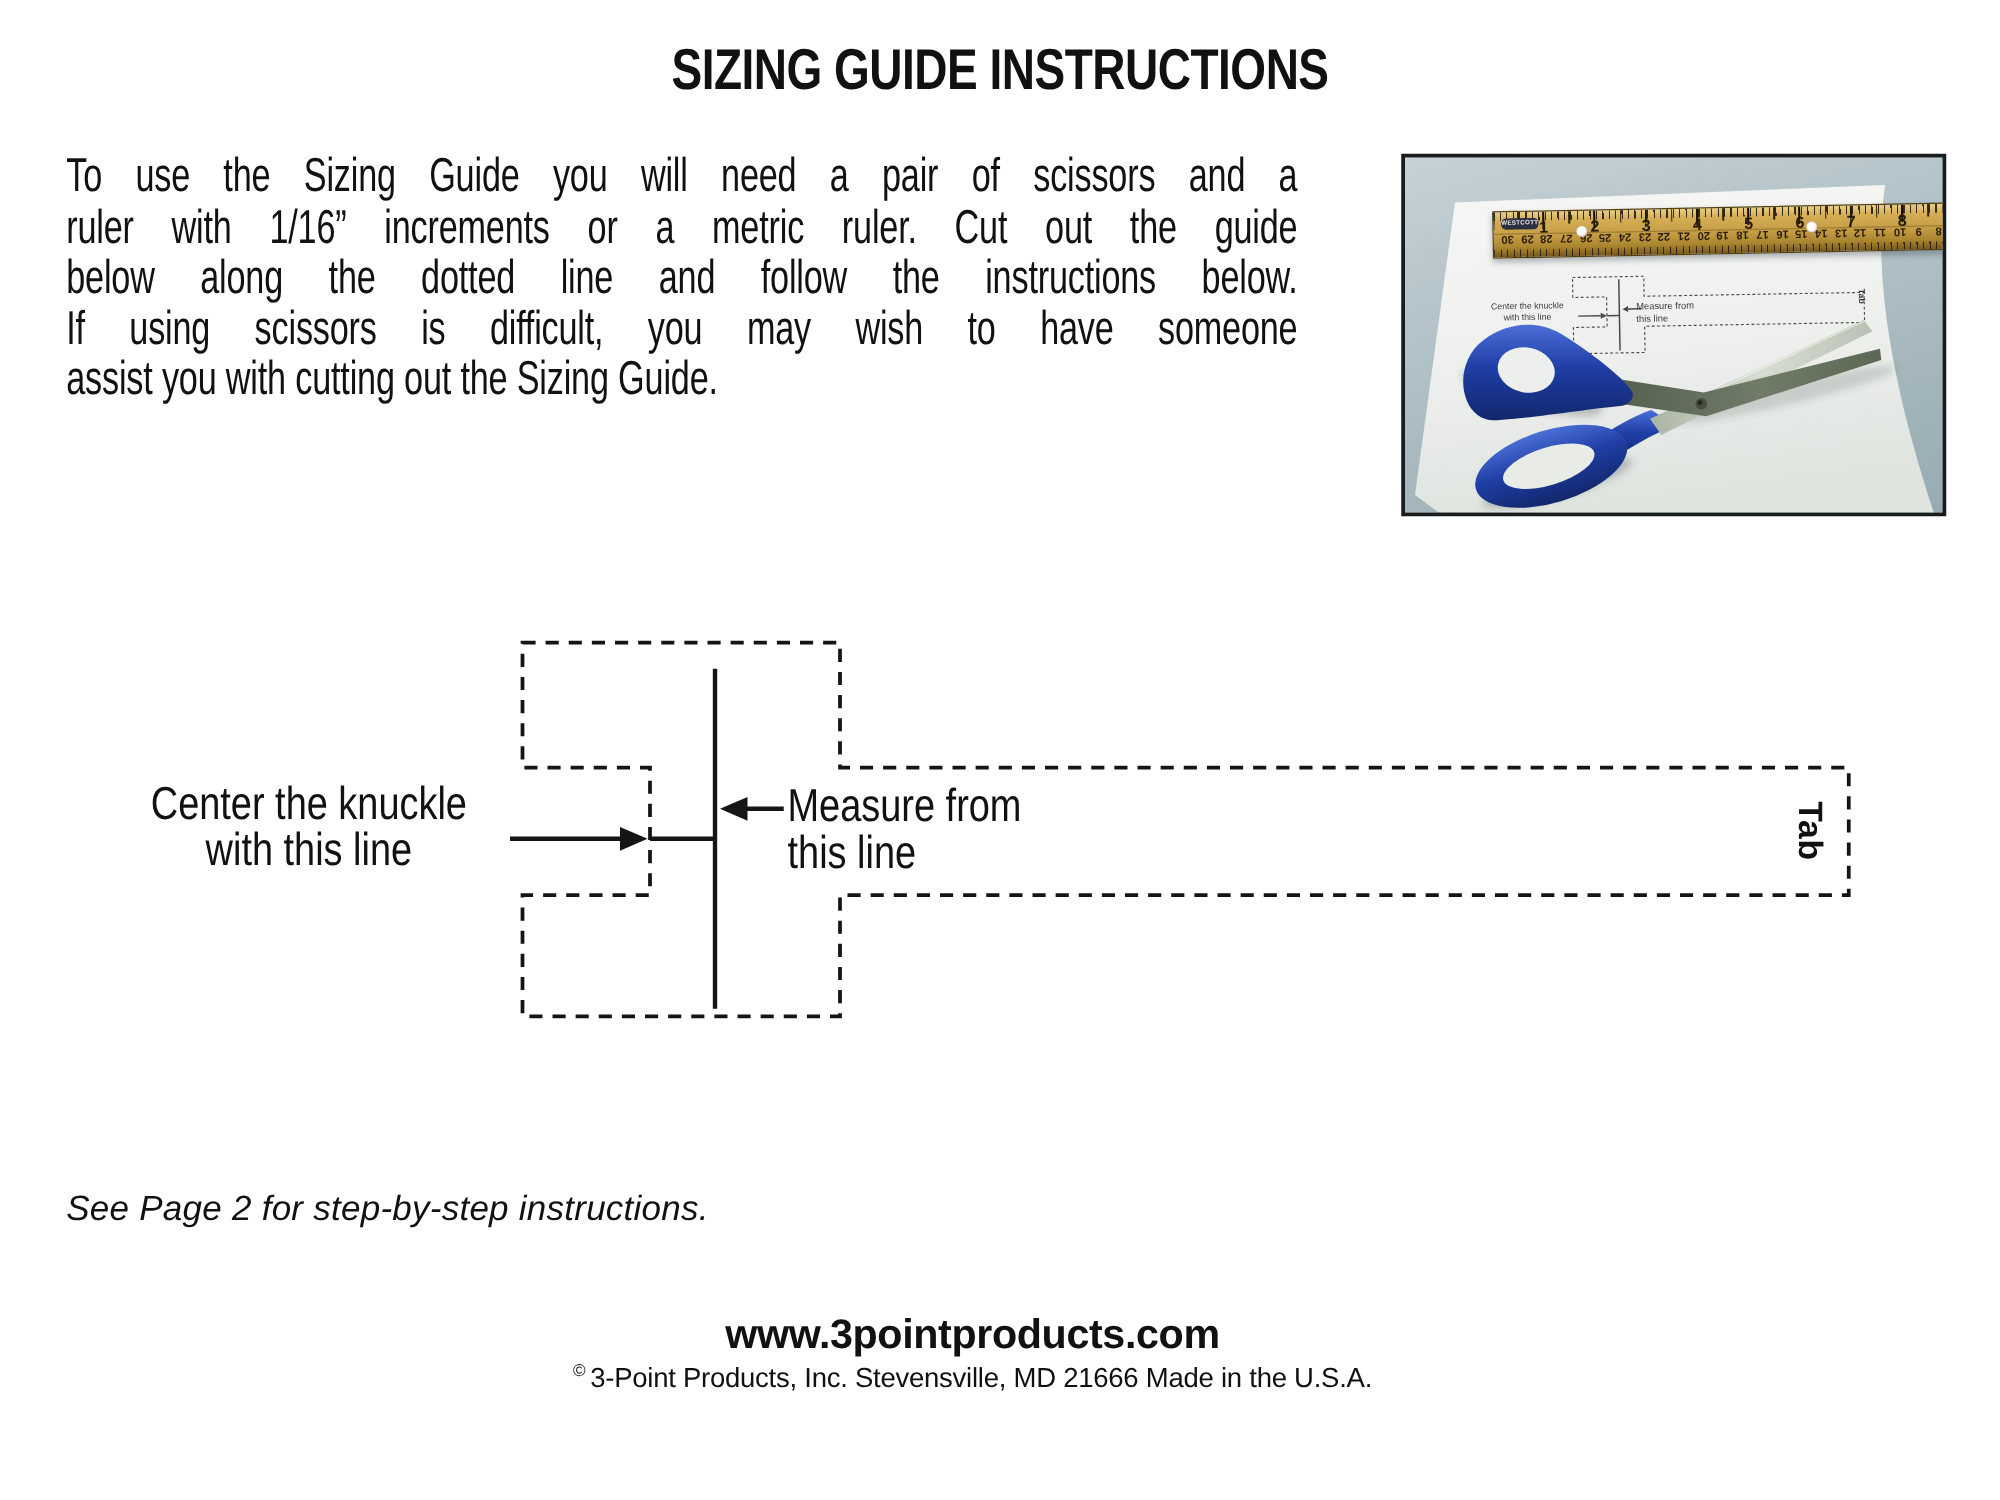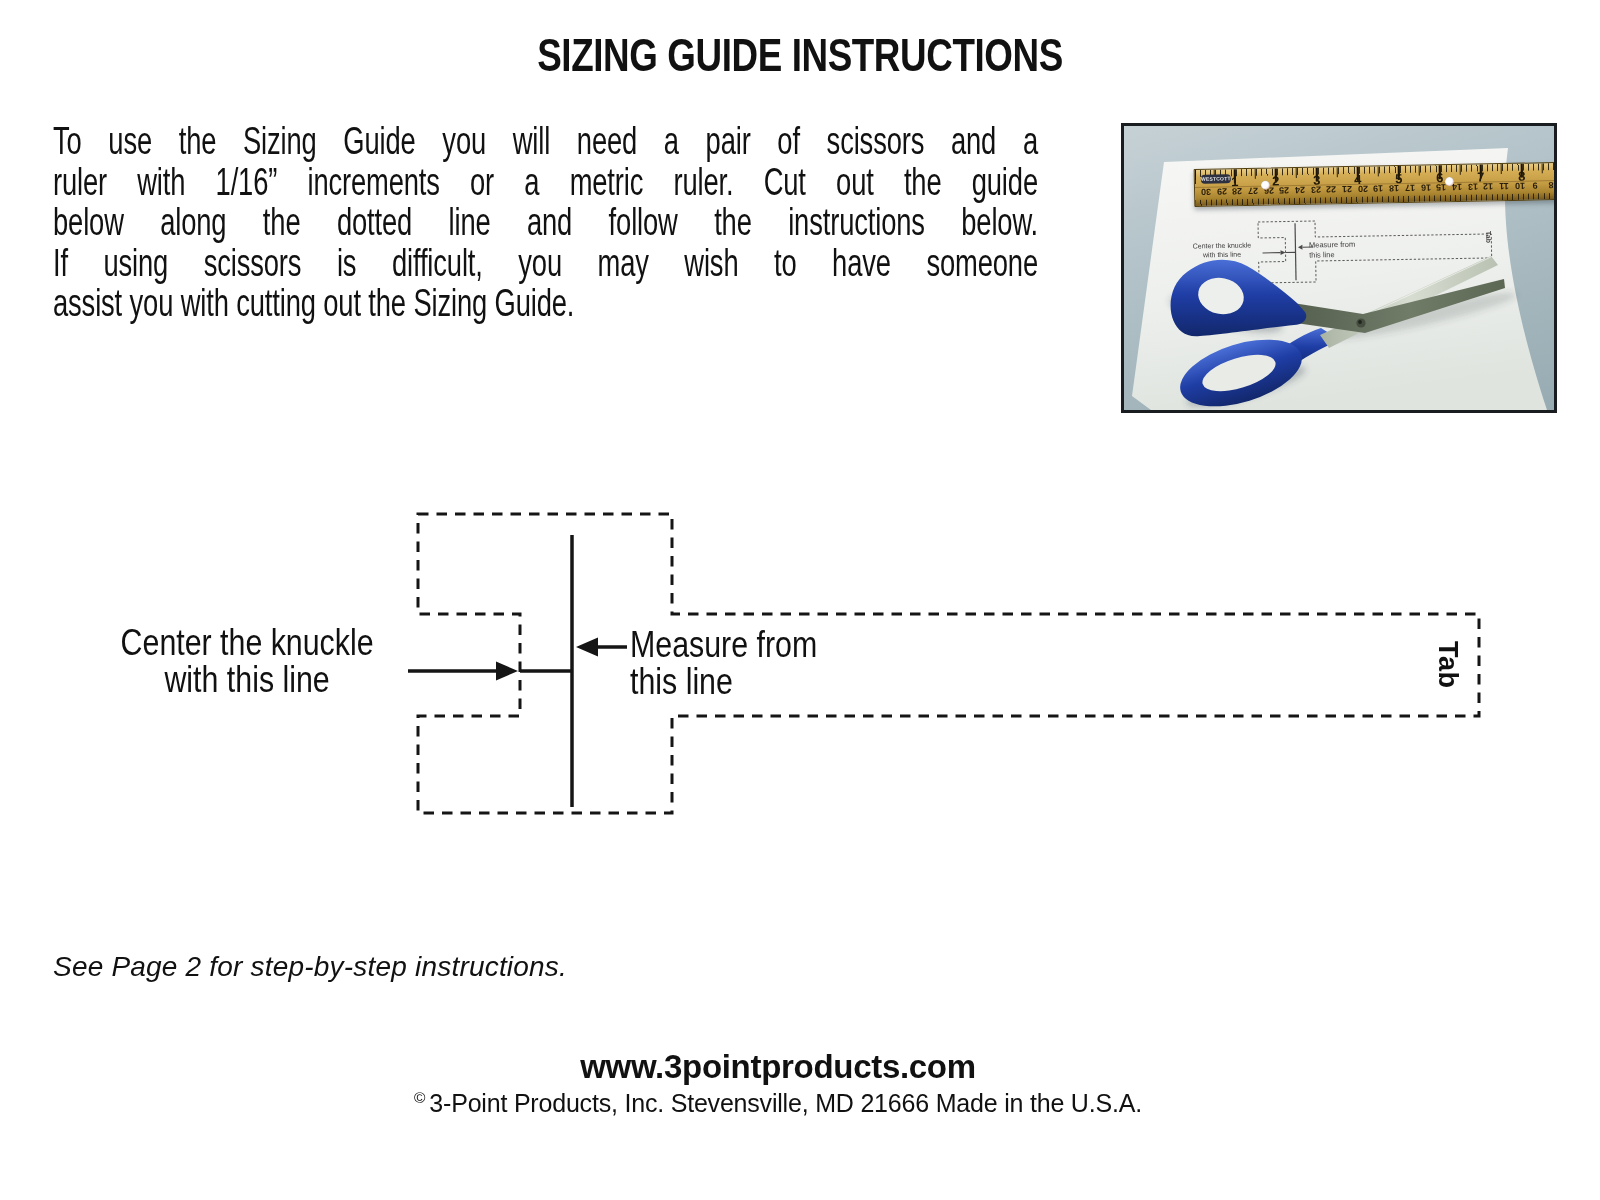--- a/index.html
+++ b/index.html
@@ -90,21 +90,21 @@
   .label-tab{
     left:1463px;top:641px;width:60px;
     font-size:27px;font-weight:bold;letter-spacing:.5px;
     transform:rotate(90deg);transform-origin:0 0;
   }
 
   
   .see-page{left:53px;top:951px;font-size:28px;font-style:italic;letter-spacing:.2px;}
   .footer{left:0;top:1048px;width:1556px;text-align:center;}
   .footer .website{font-size:33px;font-weight:bold;letter-spacing:-.3px;}
-  .footer .copyright{margin-top:3px;font-size:25px;letter-spacing:-.2px;}
+  .footer .copyright{margin-top:3px;font-size:22px;letter-spacing:-.2px;}
   .footer .copyright sup{font-size:62%;vertical-align:super;margin-right:4px;}
 </style>
 </head>
 <body>
 
 <div class="abs title">SIZING GUIDE INSTRUCTIONS</div>
 
 <div class="abs intro">
     <div>To use the Sizing Guide you will need a pair of scissors and a</div>
     <div>ruler with 1/16” increments or a metric ruler. Cut out the guide</div>

